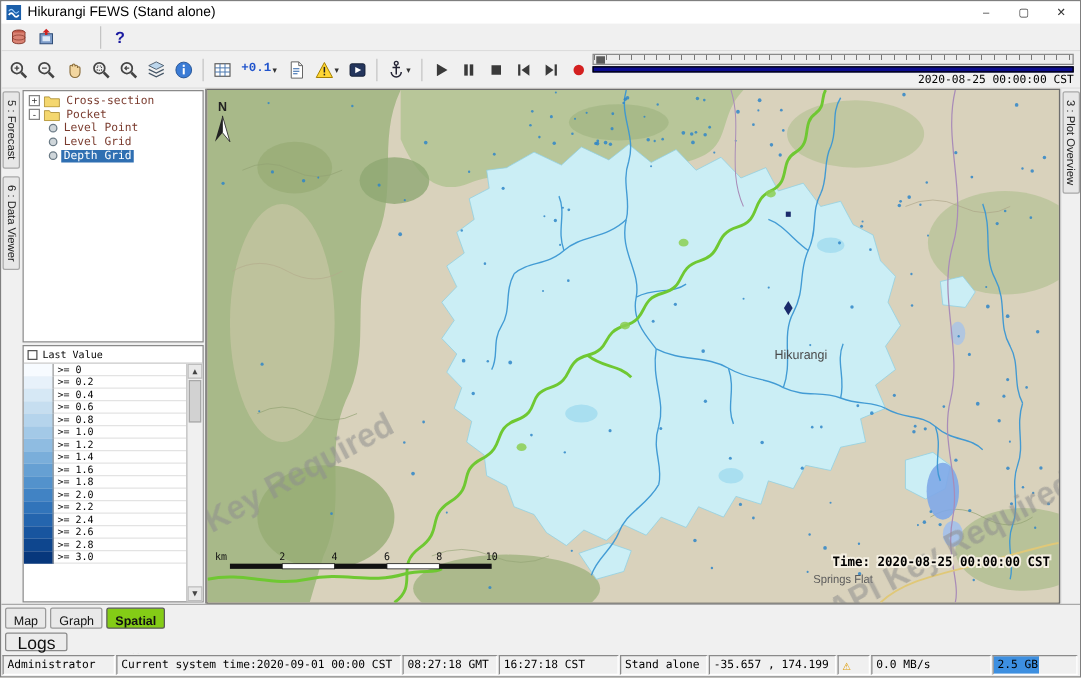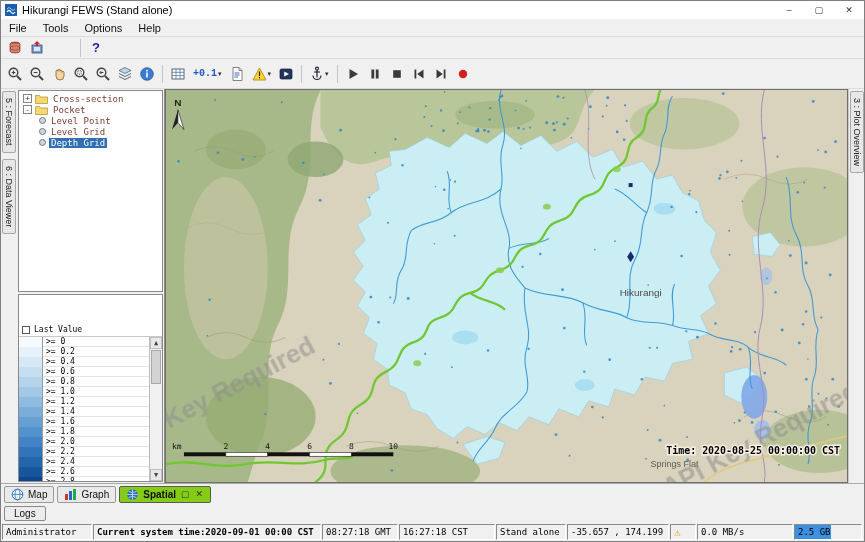--- a/index.html
+++ b/index.html
@@ -59,56 +59,56 @@
   .tree-row { display:flex; align-items:center; height:11px; gap:3px; color:#7a3b2e; white-space:nowrap; }
   .tree-row.selected .tree-label { background:#2f6fb2; color:#fff; }
   .expander { width:9px; height:9px; border:1px solid #848484; background:#fff; font-size:8px;
               line-height:7px; text-align:center; color:#333; flex:0 0 auto; font-family:"Liberation Sans",sans-serif; }
   .leaf-dot { width:7px; height:7px; border-radius:50%; background:#cfd6da; border:1px solid #6a7a85; flex:0 0 auto; }
   .tree-label { padding:0 2px; }
 
   .legend-box { flex:1 1 auto; margin:1px; background:#fff; border:1px solid #8a8a8a;
                 display:flex; flex-direction:column; font-family:"DejaVu Sans Mono", monospace;
                 font-size:8px; min-height:0; }
-  .legend-header { display:flex; align-items:center; gap:4px; padding:2px 3px; flex:0 0 auto;margin-top:28px; }
+  .legend-header { display:flex; align-items:center; gap:4px; padding:2px 3px; flex:0 0 auto; }
   .checkbox { width:8px; height:8px; border:1px solid #555; background:#fff; flex:0 0 auto; }
   .legend-body { flex:1 1 auto; display:flex; min-height:0; border-top:1px solid #c9c9c9; }
   .legend-list { flex:1 1 auto; overflow:hidden; }
   .legend-row { display:flex; align-items:center; height:10px; border-bottom:1px solid #e3e3e3; }
   .swatch { width:24px; height:10px; border-right:1px solid #9a9a9a; flex:0 0 auto; }
   .legend-label { padding-left:3px; color:#000; white-space:nowrap; }
   .scrollbar { width:13px; background:#f0f0f0; border-left:1px solid #bdbdbd; display:flex;
                flex-direction:column; flex:0 0 auto; }
   .sb-btn { height:12px; font-size:7px; text-align:center; line-height:11px; color:#444;
             border:1px solid #bdbdbd; background:#e8e8e8; }
   .sb-thumb { height:34px; margin:1px; background:#d2d2d2; border:1px solid #a8a8a8; }
   .sb-space { flex:1 1 auto; }
 
   .map-panel { flex:1 1 auto; position:relative; border:1px solid #6e6e6e; min-width:0; background:#d9d2bc; }
   .map-svg { width:100%; height:100%; display:block; }
 
   
   .view-tabs { height:21px; display:flex; align-items:center; gap:3px; padding:1px 3px;
                border-top:1px solid #a9a9a9; background:#f0f0f0; flex:0 0 auto; }
   .view-tab { display:flex; align-items:center; gap:4px; font-size:10px; color:#111;
-              border:1px solid #9a9a9a; background:#e9e9e9; border-radius:2px; padding:1px 6px; height:17px; }
+              border:1px solid #9a9a9a; background:#e9e9e9; border-radius:2px; padding:1px 6px; height:17px;flex-direction:column; }
   .view-tab.active { background:#84cc16; border-color:#5a5a5a; font-weight:bold; }
   .tab-ctrl { font-size:9px; color:#333; padding:0 1px; font-weight:normal; }
 
   .logs-row { height:19px; display:flex; align-items:center; padding:0 3px; background:#f0f0f0; flex:0 0 auto; }
-  .logs-btn { font-size:10px; color:#111; border:1px solid #8a8a8a; background:#ececec;
+  .logs-btn { font-size:14px; color:#111; border:1px solid #8a8a8a; background:#ececec;
               border-radius:2px; padding:0 9px; height:15px; display:flex; align-items:center; }
 
   
   .statusbar { height:18px; display:flex; align-items:stretch; background:#f0f0f0;
                font-family:"DejaVu Sans Mono", monospace; font-size:9px; flex:0 0 auto; padding:1px 1px; }
   .status-cell { border:1px solid; border-color:#8a8a8a #ffffff #ffffff #8a8a8a;
                  display:flex; align-items:center; padding:0 3px; margin-right:1px;
                  white-space:nowrap; overflow:hidden; color:#000; flex:0 0 auto; }
-  .status-cell.grow { flex:1 1 auto; min-width:0;font-weight:bold; }
+  .status-cell.grow { flex:1 1 auto; min-width:0; }
   .warn-glyph { color:#e0a010; font-size:11px; line-height:1; }
 </style>
 </head>
 <body>
 
 <div class="window">
 
   <div class="titlebar">
     <svg class="app-icon" viewBox="0 0 12 12">
       <rect x="0" y="0" width="12" height="12" fill="#1b5faa"></rect>
@@ -116,26 +116,20 @@
       <path d="M2 5 q2 -3 4 0 t4 0" stroke="#9fd0ff" fill="none" stroke-width="1"></path>
     </svg>
     <span class="title-text">Hikurangi FEWS  (Stand alone)</span>
     <div class="win-controls">
       <span class="win-btn">–</span>
       <span class="win-btn">▢</span>
       <span class="win-btn close">✕</span>
     </div>
   </div>
 
-  <div class="menubar">
-      <div class="menu-item">File</div>
-      <div class="menu-item">Tools</div>
-      <div class="menu-item">Options</div>
-      <div class="menu-item">Help</div>
-    </div>
 
   <div class="toolbar toolbar-top">
     <span class="tb-btn">
       <svg width="16" height="16" viewBox="0 0 16 16">
         <ellipse cx="8" cy="4" rx="5" ry="2" fill="#c25a4a" stroke="#7c2f22" stroke-width="0.7"></ellipse>
         <path d="M3 4 v7 a5 2 0 0 0 10 0 v-7" fill="#d98273" stroke="#7c2f22" stroke-width="0.7"></path>
         <ellipse cx="8" cy="8" rx="5" ry="2" fill="none" stroke="#7c2f22" stroke-width="0.5"></ellipse>
       </svg>
     </span>
     <span class="tb-btn">
@@ -271,20 +265,27 @@
         <polygon points="2.5,2.5 8.8,7 2.5,11.5" fill="#3a3a3a"></polygon>
         <rect x="9.7" y="2.5" width="1.8" height="9" fill="#3a3a3a"></rect>
       </svg>
     </span>
     <span class="tb-btn">
       <svg width="14" height="14" viewBox="0 0 14 14">
         <circle cx="7" cy="7" r="4.2" fill="#d42020"></circle>
       </svg>
     </span>
 
+    <div class="timeline-wrap">
+      <div class="timeline-slider">
+        <div class="timeline-thumb"></div>
+      </div>
+      <div class="timeline-bar"></div>
+      <div class="timeline-date">2020-08-25 00:00:00 CST</div>
+    </div>
   </div>
 
   <div class="main">
 
     <div class="vstrip" id="left-strip">
         <div class="vtab">5 : Forecast</div>
         <div class="vtab">6 : Data Viewer</div>
       </div>
 
     <div class="left-panel">

